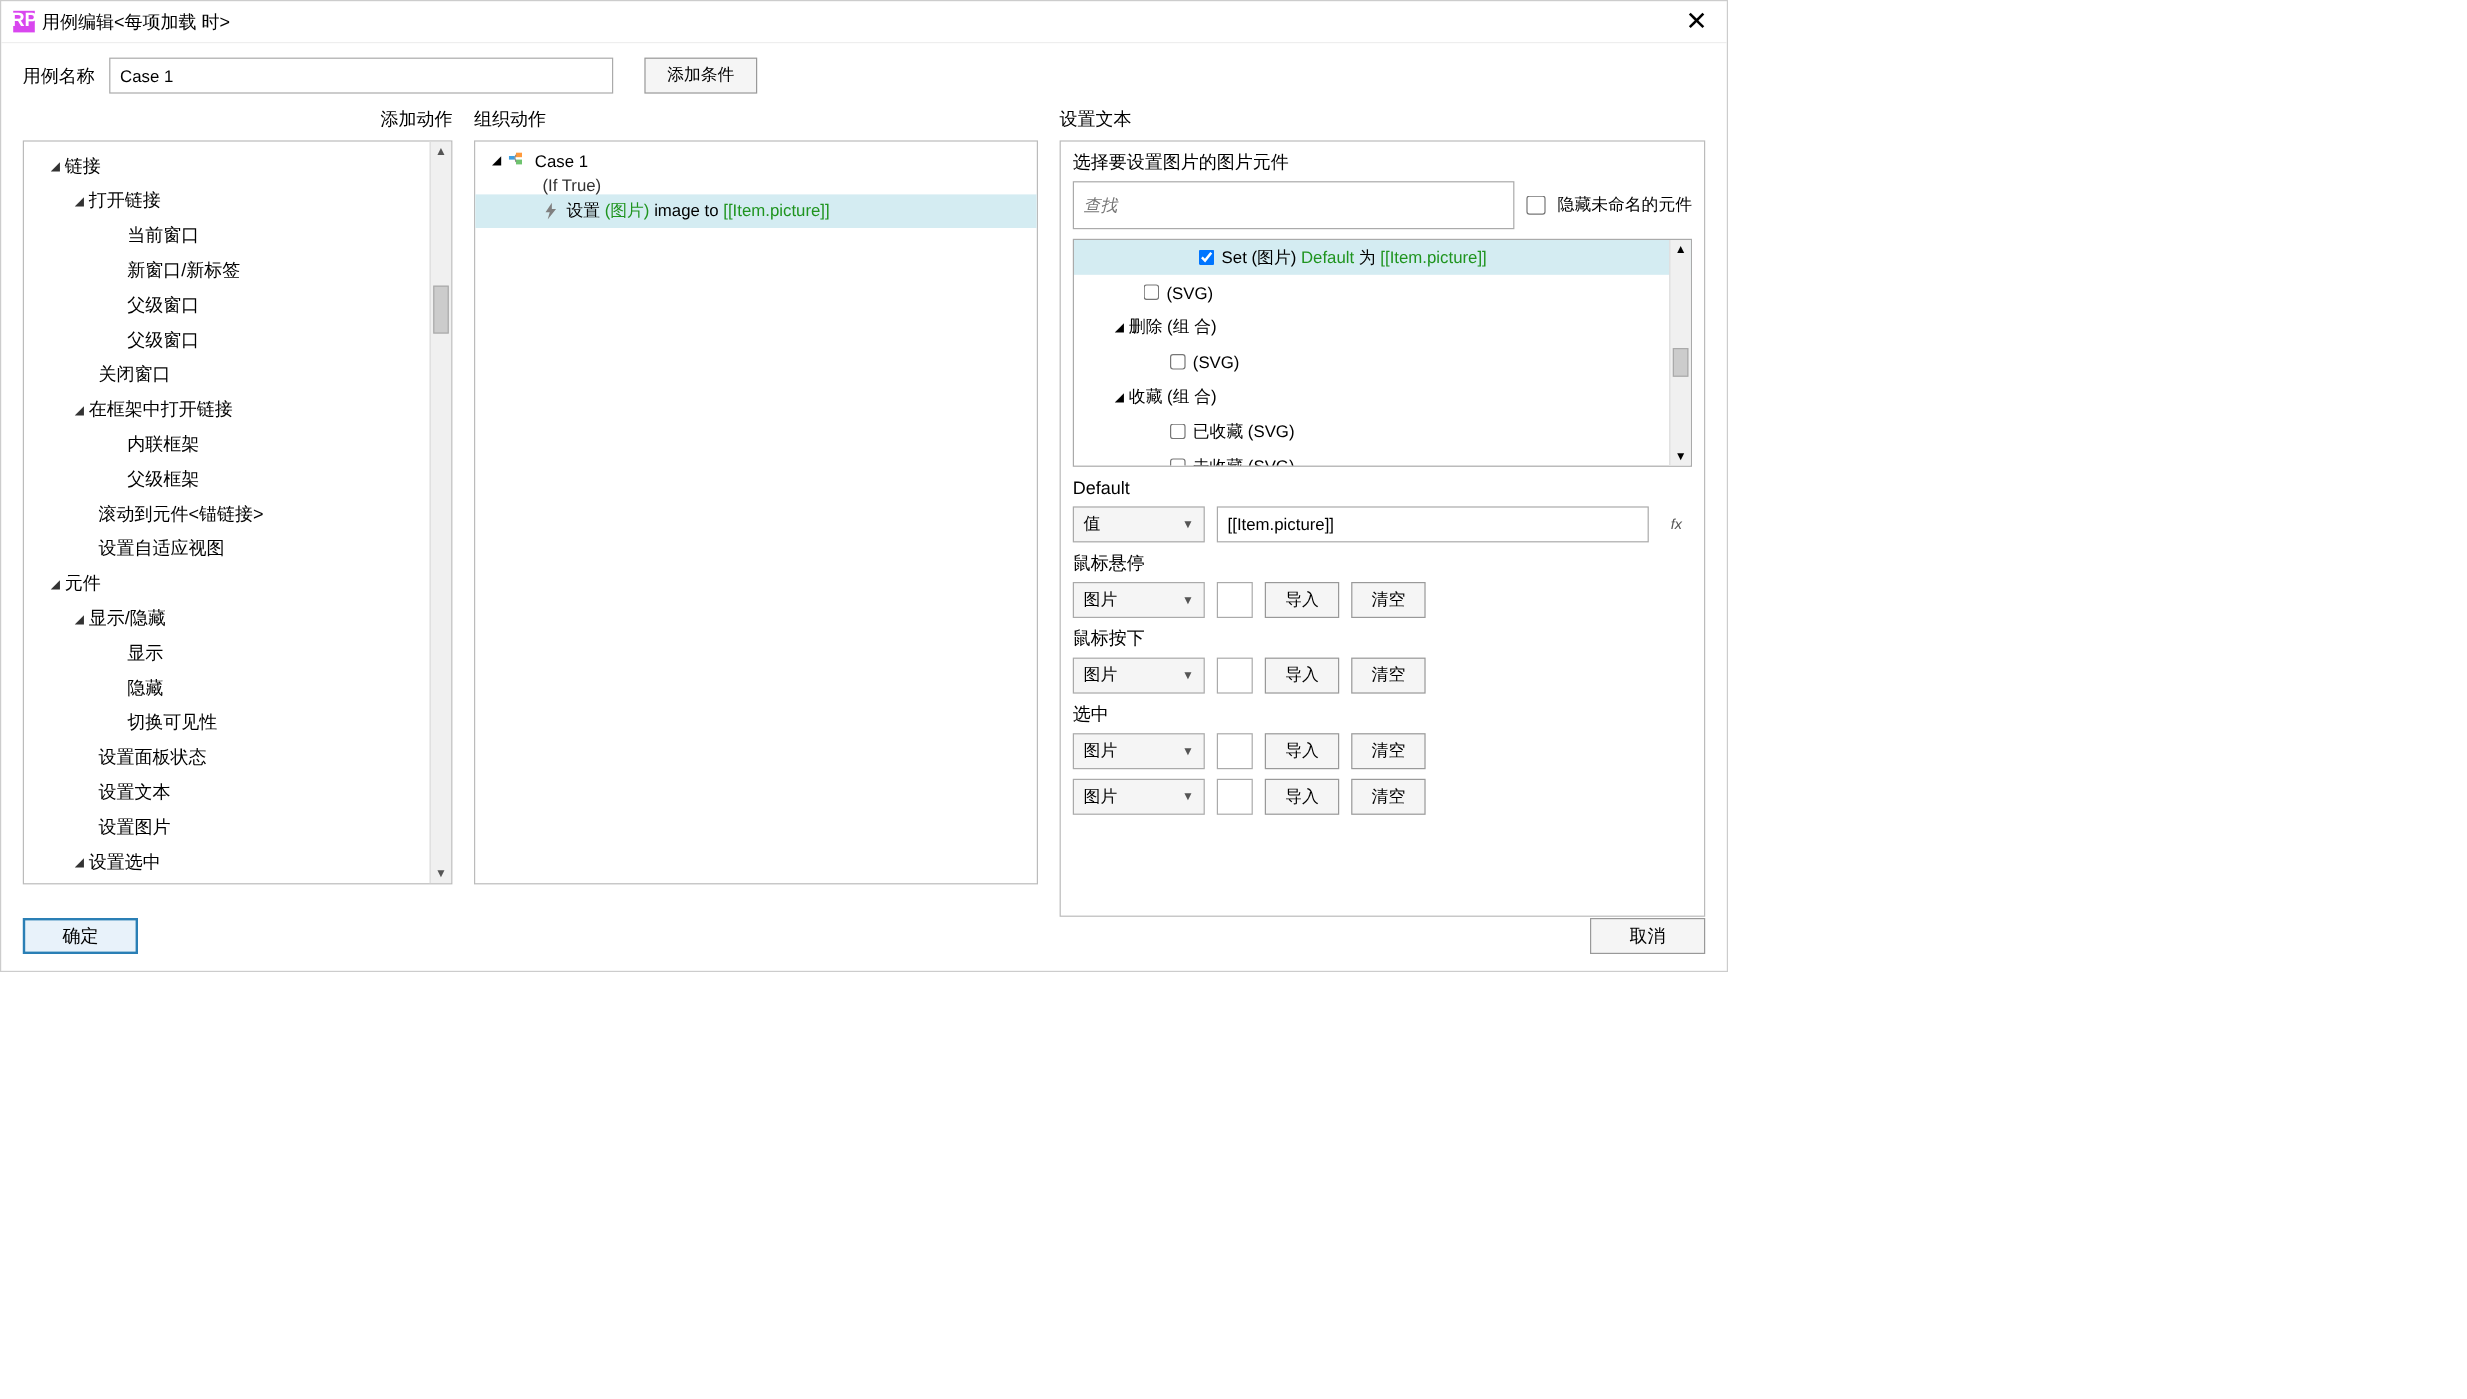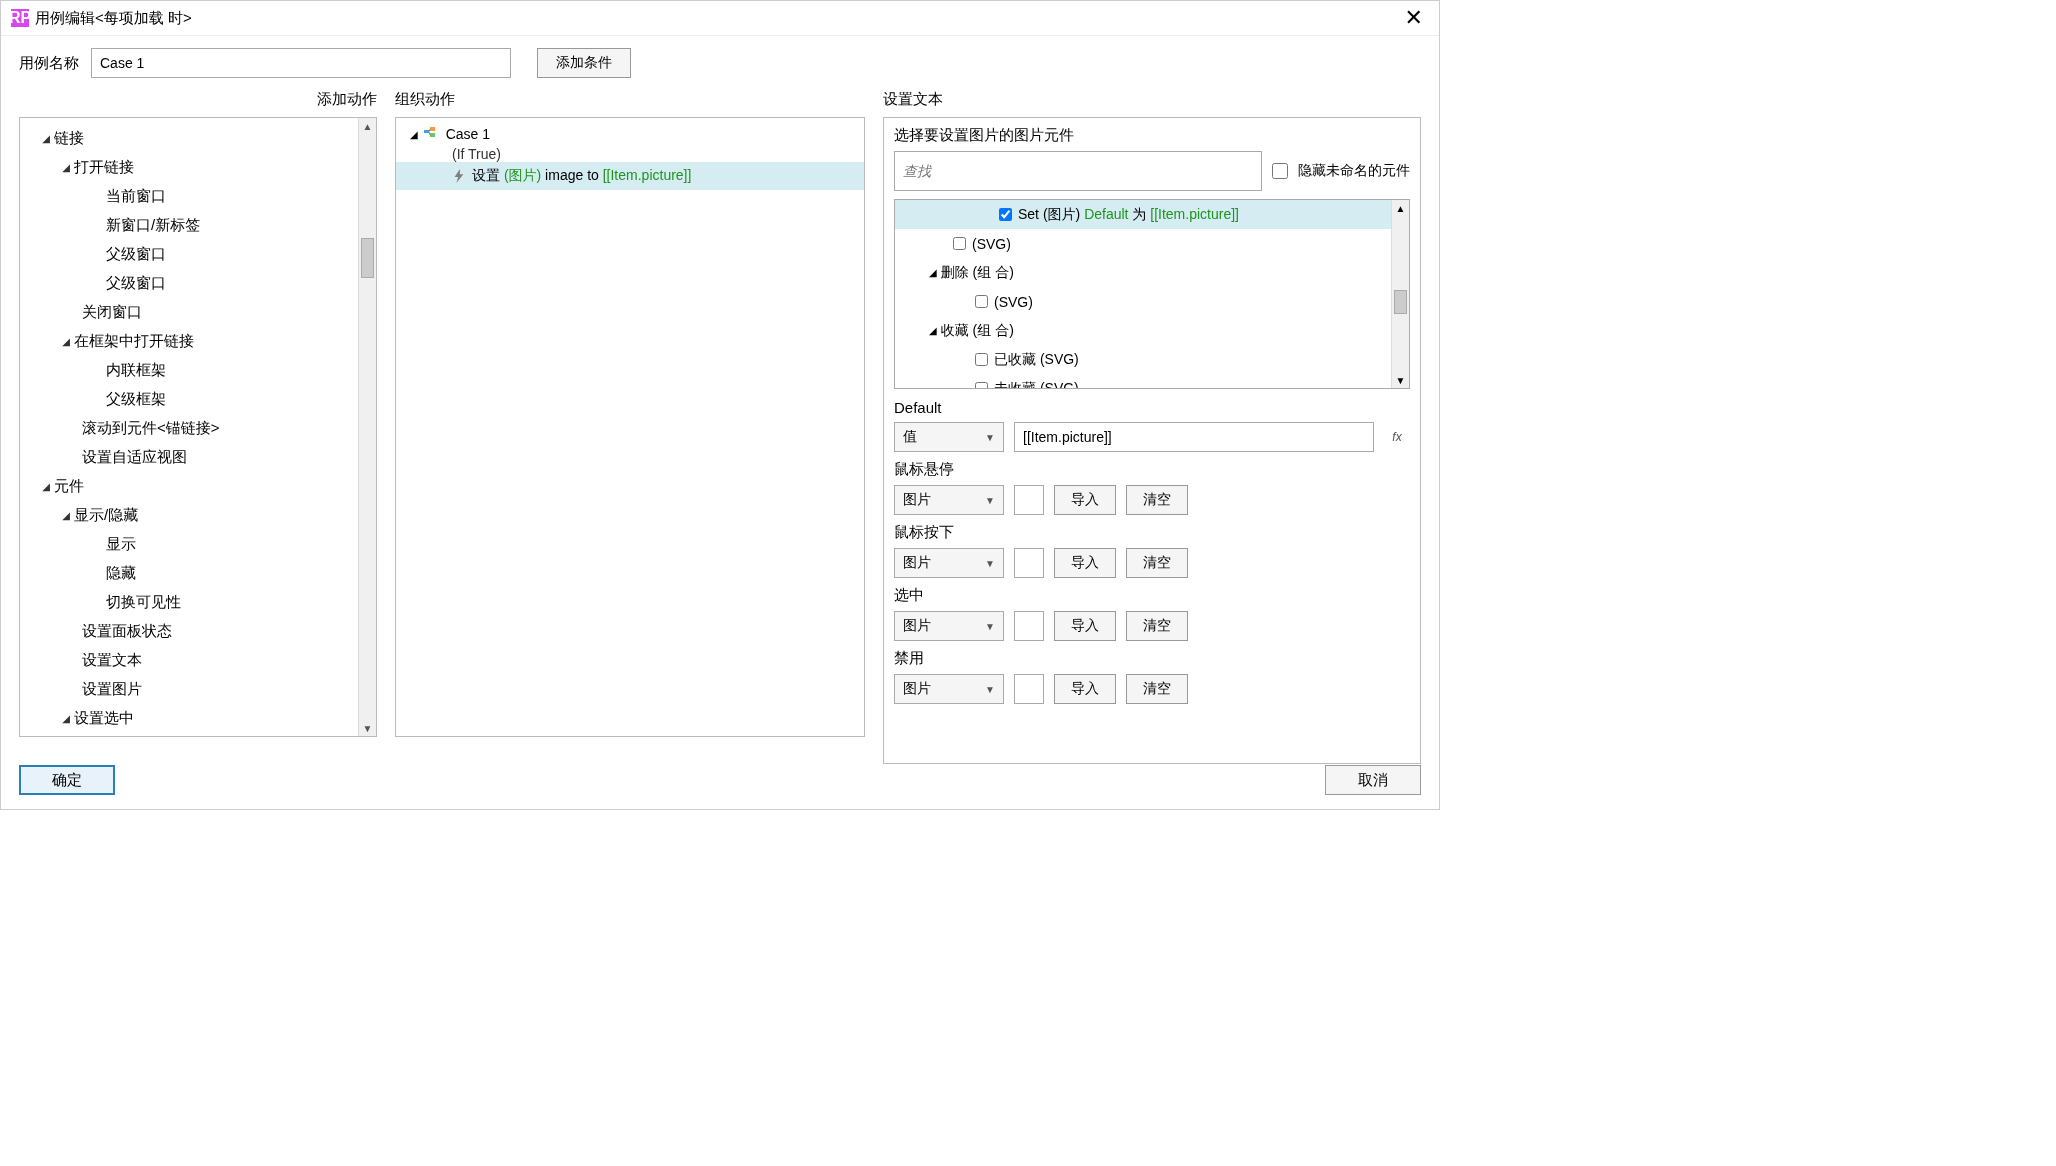--- a/index.html
+++ b/index.html
@@ -290,21 +290,20 @@
           <div class="state-row">
             <div class="select-combo">
                 <span>图片</span>
                 <span class="arrow">▼</span>
               </div>
             <div class="swatch"></div>
             <button class="small-btn">导入</button>
             <button class="small-btn">清空</button>
           </div>
 
-          <div class="state-label">禁用</div>
           <div class="state-row">
             <div class="select-combo">
                 <span>图片</span>
                 <span class="arrow">▼</span>
               </div>
             <div class="swatch"></div>
             <button class="small-btn">导入</button>
             <button class="small-btn">清空</button>
           </div>
         </div>

